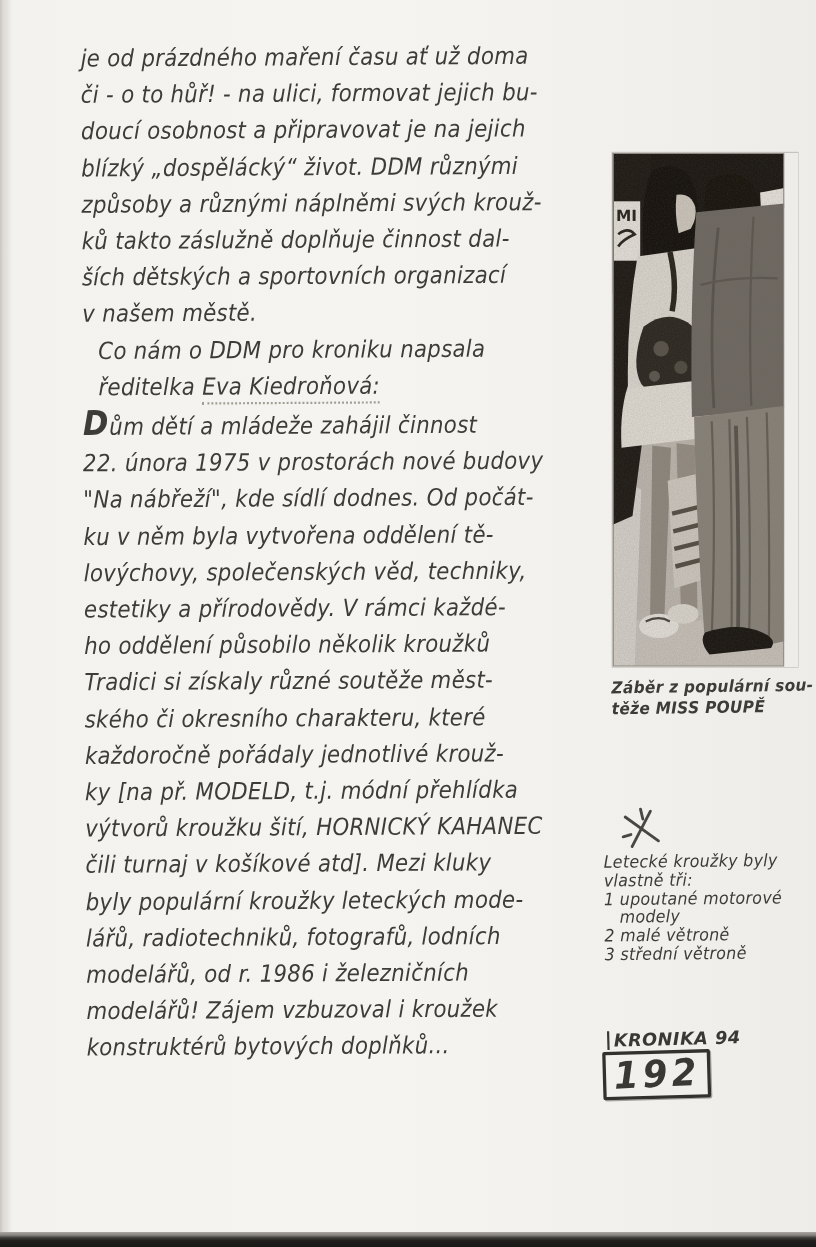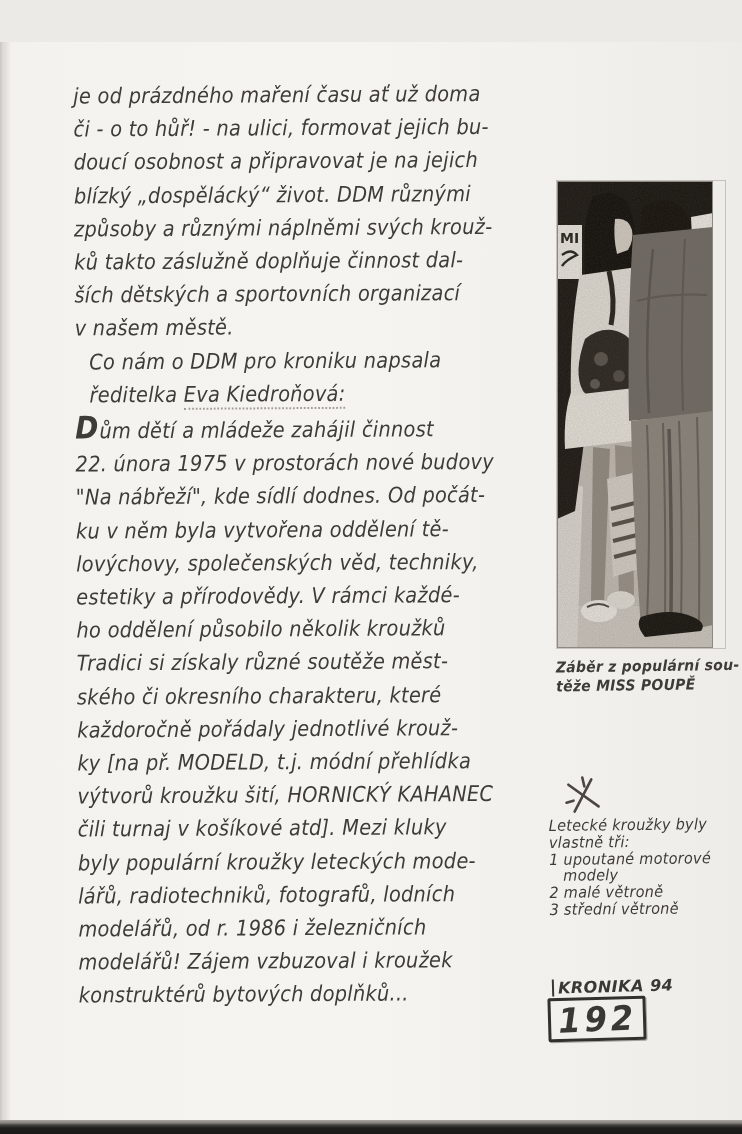--- a/index.html
+++ b/index.html
@@ -4,21 +4,20 @@
 <style>
   html,body{margin:0;padding:0;}
   body{
     width:742px;height:1134px;position:relative;overflow:hidden;
     background:#eceae6;
     font-family:"DejaVu Sans",sans-serif;
   }
   .page{
     position:absolute;inset:0;
     background:linear-gradient(90deg,#e3e1dd 0px,#f4f2ef 12px,#f6f4f1 45%,#f2f0ec 78%,#eeece8 100%);
-    margin-top:42px;
   }
   
   .hw{
     font-style:italic;
     color:#3e3c38;
     letter-spacing:0.3px;
   }
   .main-text{
     position:absolute;left:76px;top:36px;width:482px;
     font-size:21.5px;line-height:33.2px;

